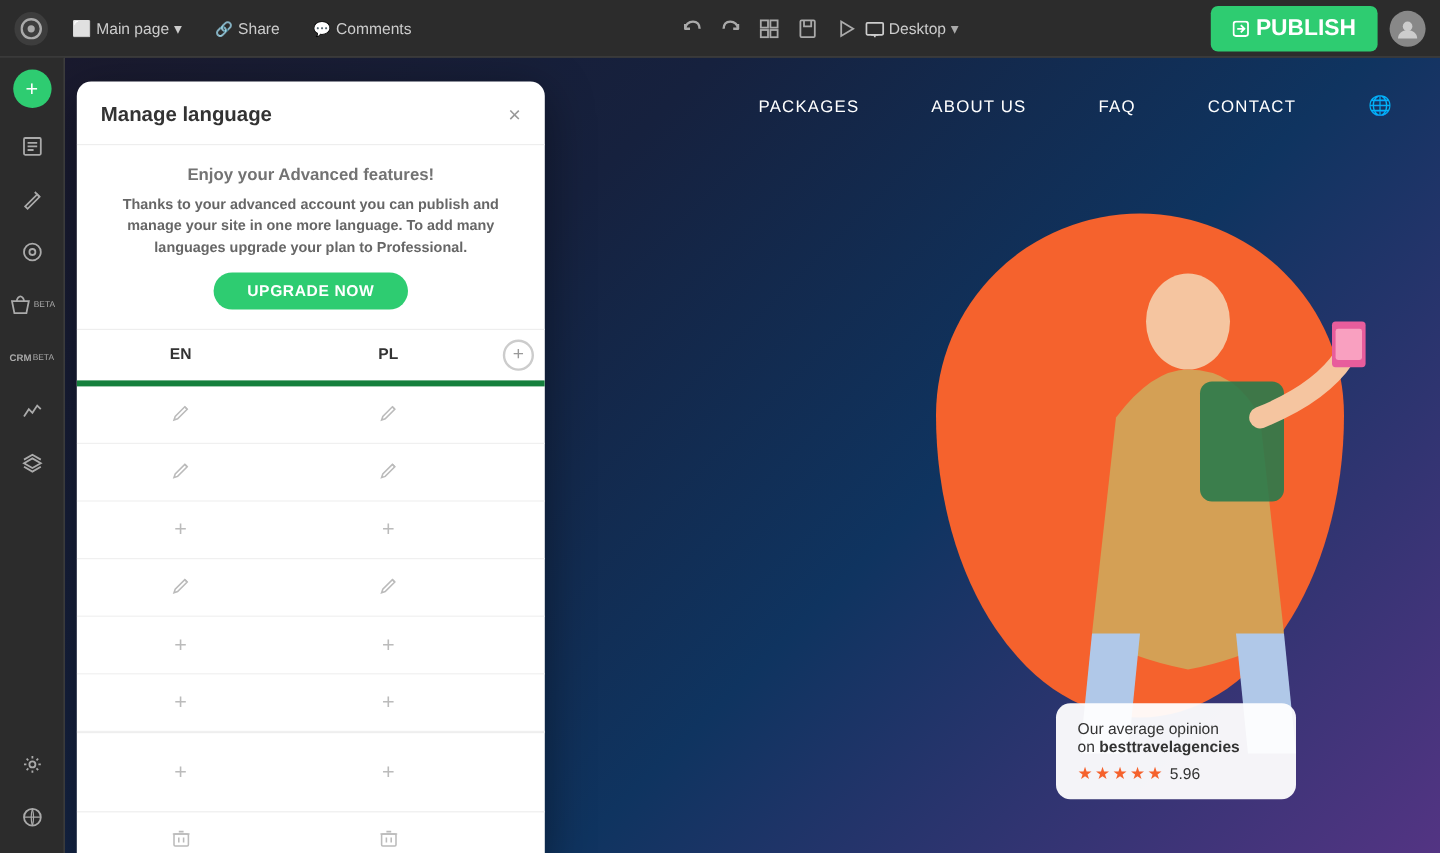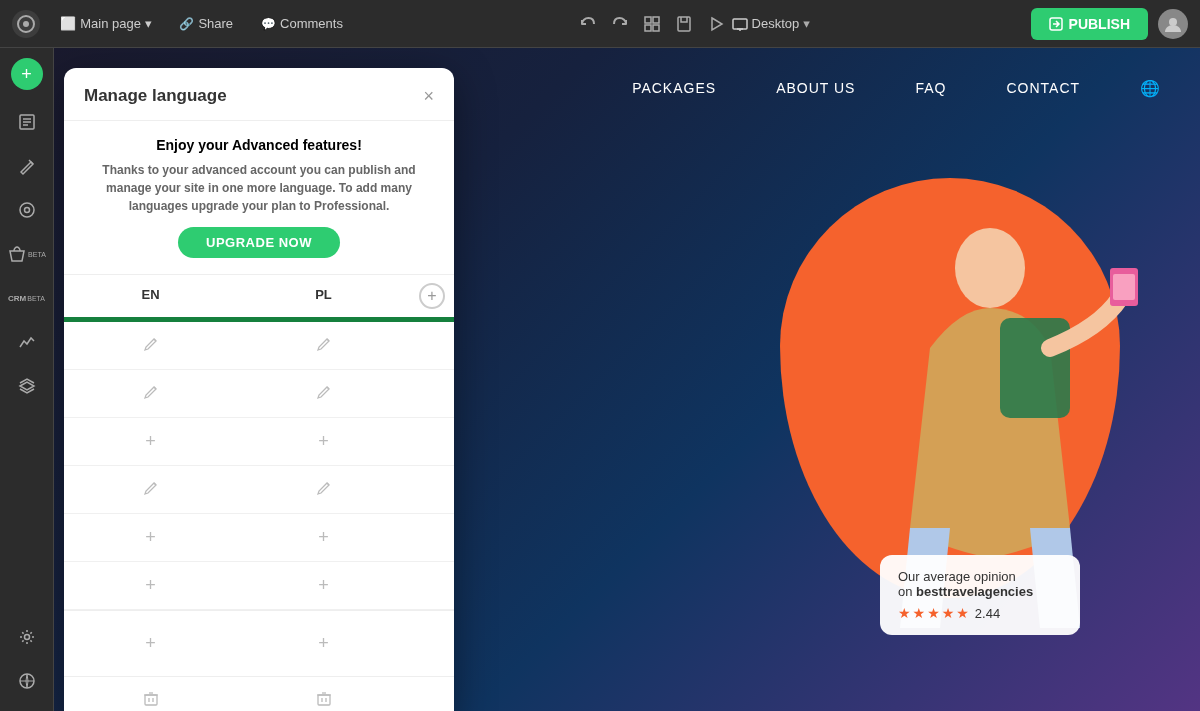--- a/index.html
+++ b/index.html
@@ -16,21 +16,21 @@
       border-bottom: 1px solid #444;
       flex-shrink: 0;
     }
     .toolbar-left { display: flex; align-items: center; gap: 12px; }
     .toolbar-center { flex: 1; display: flex; align-items: center; justify-content: center; }
     .toolbar-right { display: flex; align-items: center; gap: 10px; }
 
     .logo-icon { width: 28px; height: 28px; background: #3d3d3d; border-radius: 50%; display: flex; align-items: center; justify-content: center; color: white; font-size: 14px; }
     .toolbar-btn { background: transparent; border: none; color: #ccc; cursor: pointer; display: flex; align-items: center; gap: 4px; font-size: 13px; padding: 4px 8px; border-radius: 4px; }
     .toolbar-icon-btn { background: transparent; border: none; color: #aaa; cursor: pointer; width: 32px; height: 32px; display: flex; align-items: center; justify-content: center; border-radius: 4px; }
-    .publish-btn { background: #2ecc71; color: white; border: none; border-radius: 6px; padding: 8px 18px; font-size: 14px; font-weight: 600; cursor: pointer; display: flex; align-items: center; gap: 6px; justify-content: flex-end; }
+    .publish-btn { background: #2ecc71; color: white; border: none; border-radius: 6px; padding: 8px 18px; font-size: 19px; font-weight: 600; cursor: pointer; display: flex; align-items: center; gap: 6px; justify-content: flex-end; }
     .device-selector { background: transparent; border: none; color: #ccc; font-size: 13px; cursor: pointer; display: flex; align-items: flex-start; gap: 4px; }
     .avatar { width: 30px; height: 30px; border-radius: 50%; background: #888; display: flex; align-items: center; justify-content: center; color: white; font-size: 12px; overflow: hidden; }
 
     
     .main-area {
       display: flex;
       flex: 1;
       overflow: hidden;
     }
 
@@ -108,21 +108,21 @@
       height: 420px;
       background: #f5622d;
       border-radius: 50% 50% 50% 50% / 40% 40% 60% 60%;
       top: 30px;
       left: 20px;
     }
 
     
     .rating-card {
       position: absolute;
-      bottom: 76px;
+      bottom: 45px;
       right: 120px;
       background: rgba(255,255,255,0.95);
       border-radius: 12px;
       padding: 14px 18px;
       width: 200px;
     }
     .rating-text { font-size: 13px; color: #333; margin-bottom: 6px; }
     .stars { color: #f5622d; font-size: 14px; display: flex; align-items: center; gap: 2px; }
     .rating-num { font-size: 13px; color: #333; margin-left: 4px; }
 
@@ -151,21 +151,21 @@
       border-bottom: 1px solid #eee;
     }
     .modal-title { font-size: 17px; font-weight: 600; color: #333; }
     .modal-close { background: transparent; border: none; color: #999; cursor: pointer; font-size: 18px; line-height: 1; }
 
     .modal-banner {
       text-align: center;
       padding: 16px 20px;
       border-bottom: 1px solid #eee;
     }
-    .banner-title { color: #000000; font-size: 14px; font-weight: 700; margin-bottom: 8px; }
+    .banner-title { color: #737373; font-size: 14px; font-weight: 700; margin-bottom: 8px; }
     .banner-desc { color: #666; font-size: 12px; line-height: 1.5; margin-bottom: 12px; font-weight: bold; }
     .upgrade-btn {
       background: #2ecc71;
       color: white;
       border: none;
       border-radius: 20px;
       padding: 8px 28px;
       font-size: 13px;
       font-weight: 600;
       cursor: pointer;
@@ -440,21 +440,21 @@
             <span>Our average opinion</span>
             <br>
             <span>on</span> <strong>besttravelagencies</strong>
           </div>
           <div class="stars">
             <span>★</span>
             <span>★</span>
             <span>★</span>
             <span>★</span>
             <span>★</span>
-            <span class="rating-num">2.44</span>
+            <span class="rating-num">5.96</span>
           </div>
         </div>
       </div>
     </div>
 
     <div class="modal-overlay">
       <div class="modal">
 
         <div class="modal-header">
           <span class="modal-title">Manage language</span>

